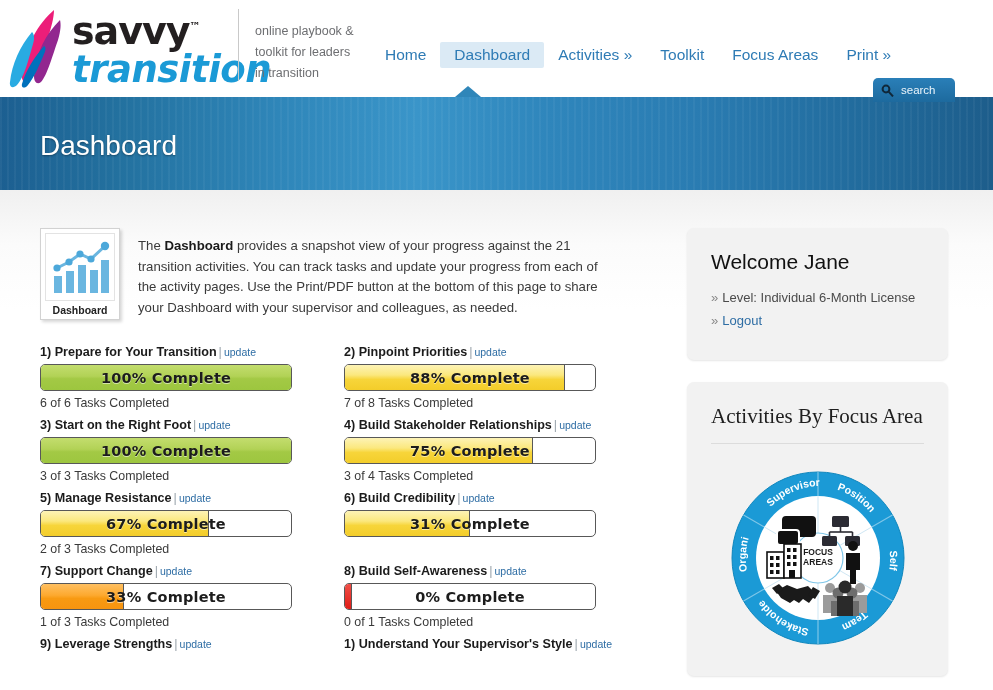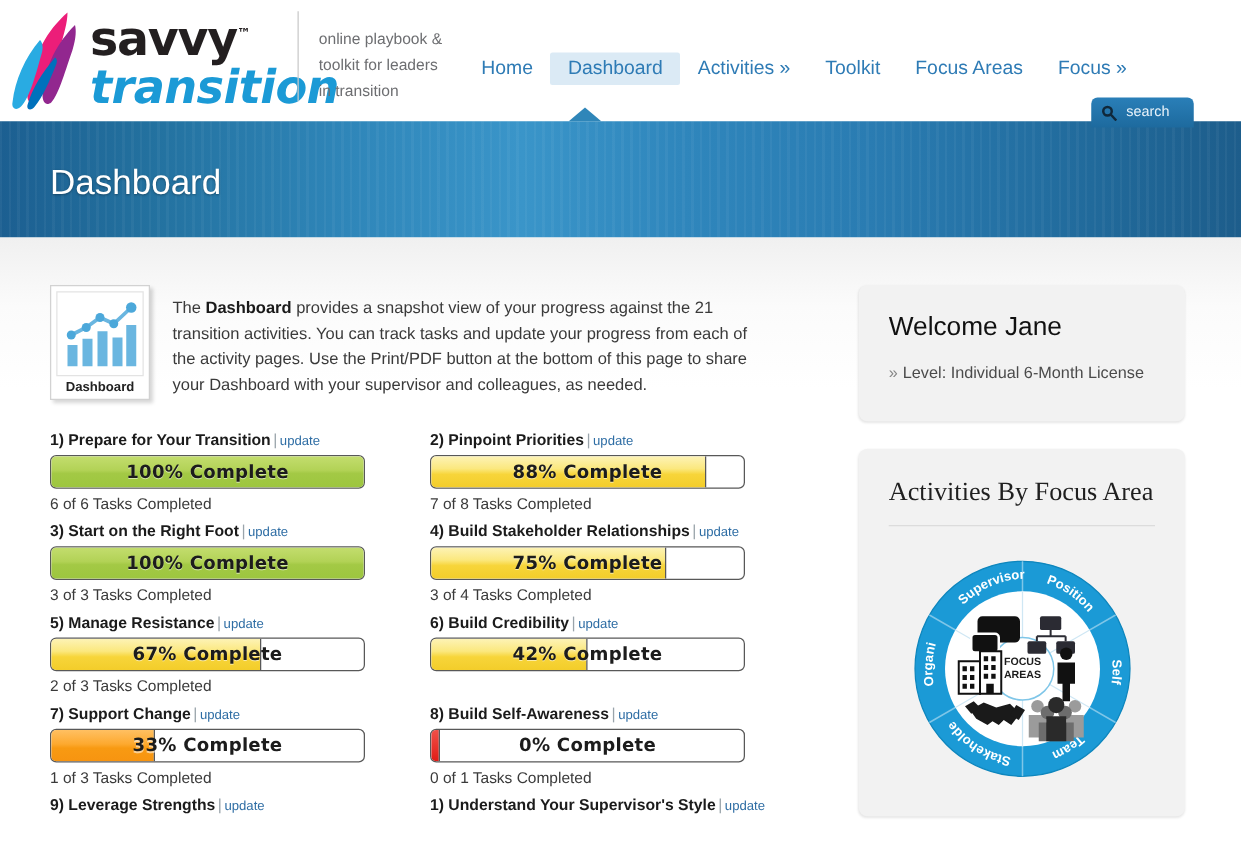--- a/index.html
+++ b/index.html
@@ -252,21 +252,21 @@
     <div>toolkit for leaders</div>
     <div>in transition</div>
   </div>
 
   <div class="nav">
     <a href="#">Home</a>
     <a href="#" class="active">Dashboard</a>
     <a href="#">Activities »</a>
     <a href="#">Toolkit</a>
     <a href="#">Focus Areas</a>
-    <a href="#">Focus »</a>
+    <a href="#">Print »</a>
   </div>
 
   <div class="search-box">
     <span class="mag">
       <svg width="13" height="13" viewBox="0 0 13 13">
         <circle cx="5" cy="5" r="3.4" fill="none" stroke="#10283a" stroke-width="2"></circle>
         <line x1="7.6" y1="7.6" x2="12" y2="12.4" stroke="#10283a" stroke-width="2"></line>
       </svg>
     </span>
     <span>search</span>
@@ -362,21 +362,21 @@
         </div>
         <div class="prog-sub">2 of 3 Tasks Completed</div>
       </div>
 
       <div class="prog-item">
         <div class="prog-title">
           <a href="#" style="color:#1b1b1b;text-decoration:none">6) Build Credibility</a><span class="sep">|</span><a href="#" class="update">update</a>
         </div>
         <div class="bar">
           <div class="fill yellow" style="width:50%"></div>
-          <div class="label">42% Complete</div>
+          <div class="label">31% Complete</div>
         </div>
       </div>
 
       <div class="prog-item">
         <div class="prog-title">
           <a href="#" style="color:#1b1b1b;text-decoration:none">7) Support Change</a><span class="sep">|</span><a href="#" class="update">update</a>
         </div>
         <div class="bar">
           <div class="fill orange" style="width:33%"></div>
           <div class="label">33% Complete</div>
@@ -409,20 +409,23 @@
 
     </div>
   </div>
 
   <div class="side-col">
 
     <div class="panel welcome">
       <h2>Welcome Jane</h2>
       <div class="row">
         <span class="chev">»</span><span>Level: Individual 6-Month License</span>
+      </div>
+      <div class="row">
+        <span class="chev">»</span><a href="#">Logout</a>
       </div>
     </div>
 
     <div class="panel focus">
       <h2>Activities By Focus Area</h2>
       <hr>
       <div class="wheel-wrap">
         <svg width="208" height="208" viewBox="0 0 208 208">
           <defs>
             <path id="arcSup" d="M 49 62 A 72 72 0 0 1 104 32" fill="none"></path>

